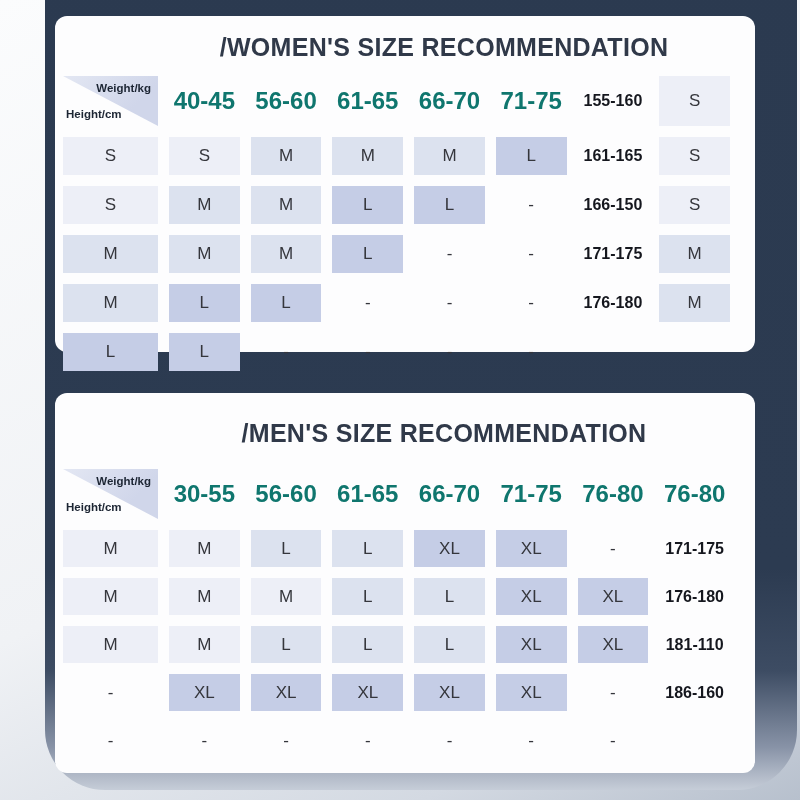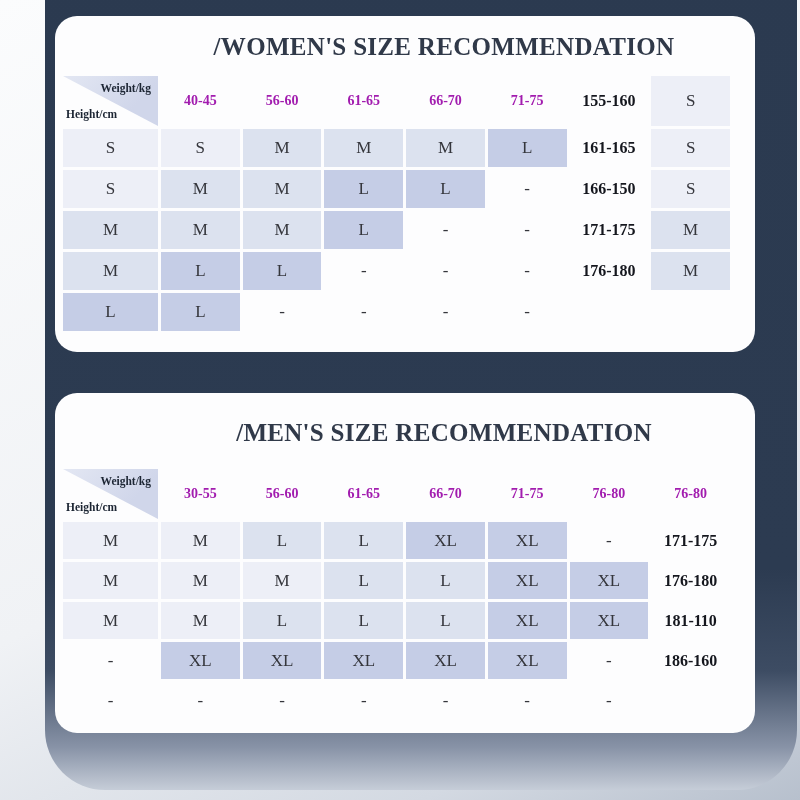--- a/index.html
+++ b/index.html
@@ -8,41 +8,41 @@
     font-family:"Liberation Sans",sans-serif;
     background:linear-gradient(155deg,#fbfcfd 0%,#f0f2f5 55%,#d3d9e2 85%,#b7c0cd 100%);
   }
   .frame{
     position:absolute;left:45px;top:-60px;width:752px;height:850px;
     border-radius:60px;
     background:linear-gradient(180deg,#2b3a50 0%,#2c3b51 74%,#3d4c63 86%,#8893a7 95%,#c6cdd8 100%);
   }
   .card{
     position:absolute;left:55px;width:700px;background:#fdfdfe;
-    border-radius:22px;box-sizing:border-box;padding:0 25px 0 8px;font-family:Liberation Serif, serif;
+    border-radius:12px;box-sizing:border-box;padding:0 25px 0 8px;
   }
   .card-women{top:16px;height:336px;}
-  .card-men{top:393px;height:340px;}
+  .card-men{top:393px;height:380px;}
   .card h2{
     margin:0 0 0 95px;text-align:center;
     font-size:25px;font-weight:700;letter-spacing:.3px;color:#303949;
     line-height:30px;
   }
   .card-women h2{padding-top:16px;margin-bottom:14px;}
   .card-men h2{padding-top:25px;margin-bottom:21px;}
   .grid{
-    display:grid;grid-template-columns:95px repeat(7,1fr);gap:3px;
+    display:grid;grid-template-columns:95px repeat(7,1fr);gap:11px;
   }
   .grid-women{grid-template-rows:50px repeat(5,38px);}
   .grid-men{grid-template-rows:50px repeat(5,37px);}
   .cell{
     display:flex;align-items:center;justify-content:center;
     font-size:17px;color:#35363c;
   }
-  .head{font-size:14px;font-weight:700;color:#a21caf;text-align:right;}
+  .head{font-size:24px;font-weight:700;color:#0f766e;text-align:right;}
   .rowlabel{font-size:16px;font-weight:700;color:#15171e;text-align:right;}
   .tier0{background:transparent;}
   .tier1{background:#edeff7;}
   .tier2{background:#dce2ef;}
   .tier3{background:#c5cde6;}
   .corner{position:relative;background:transparent;}
   .corner .tri{
     position:absolute;inset:0;display:block;
     background:linear-gradient(135deg,#e3e7f3 0%,#d0d6ea 70%);
     clip-path:polygon(0 0,100% 0,100% 100%);

